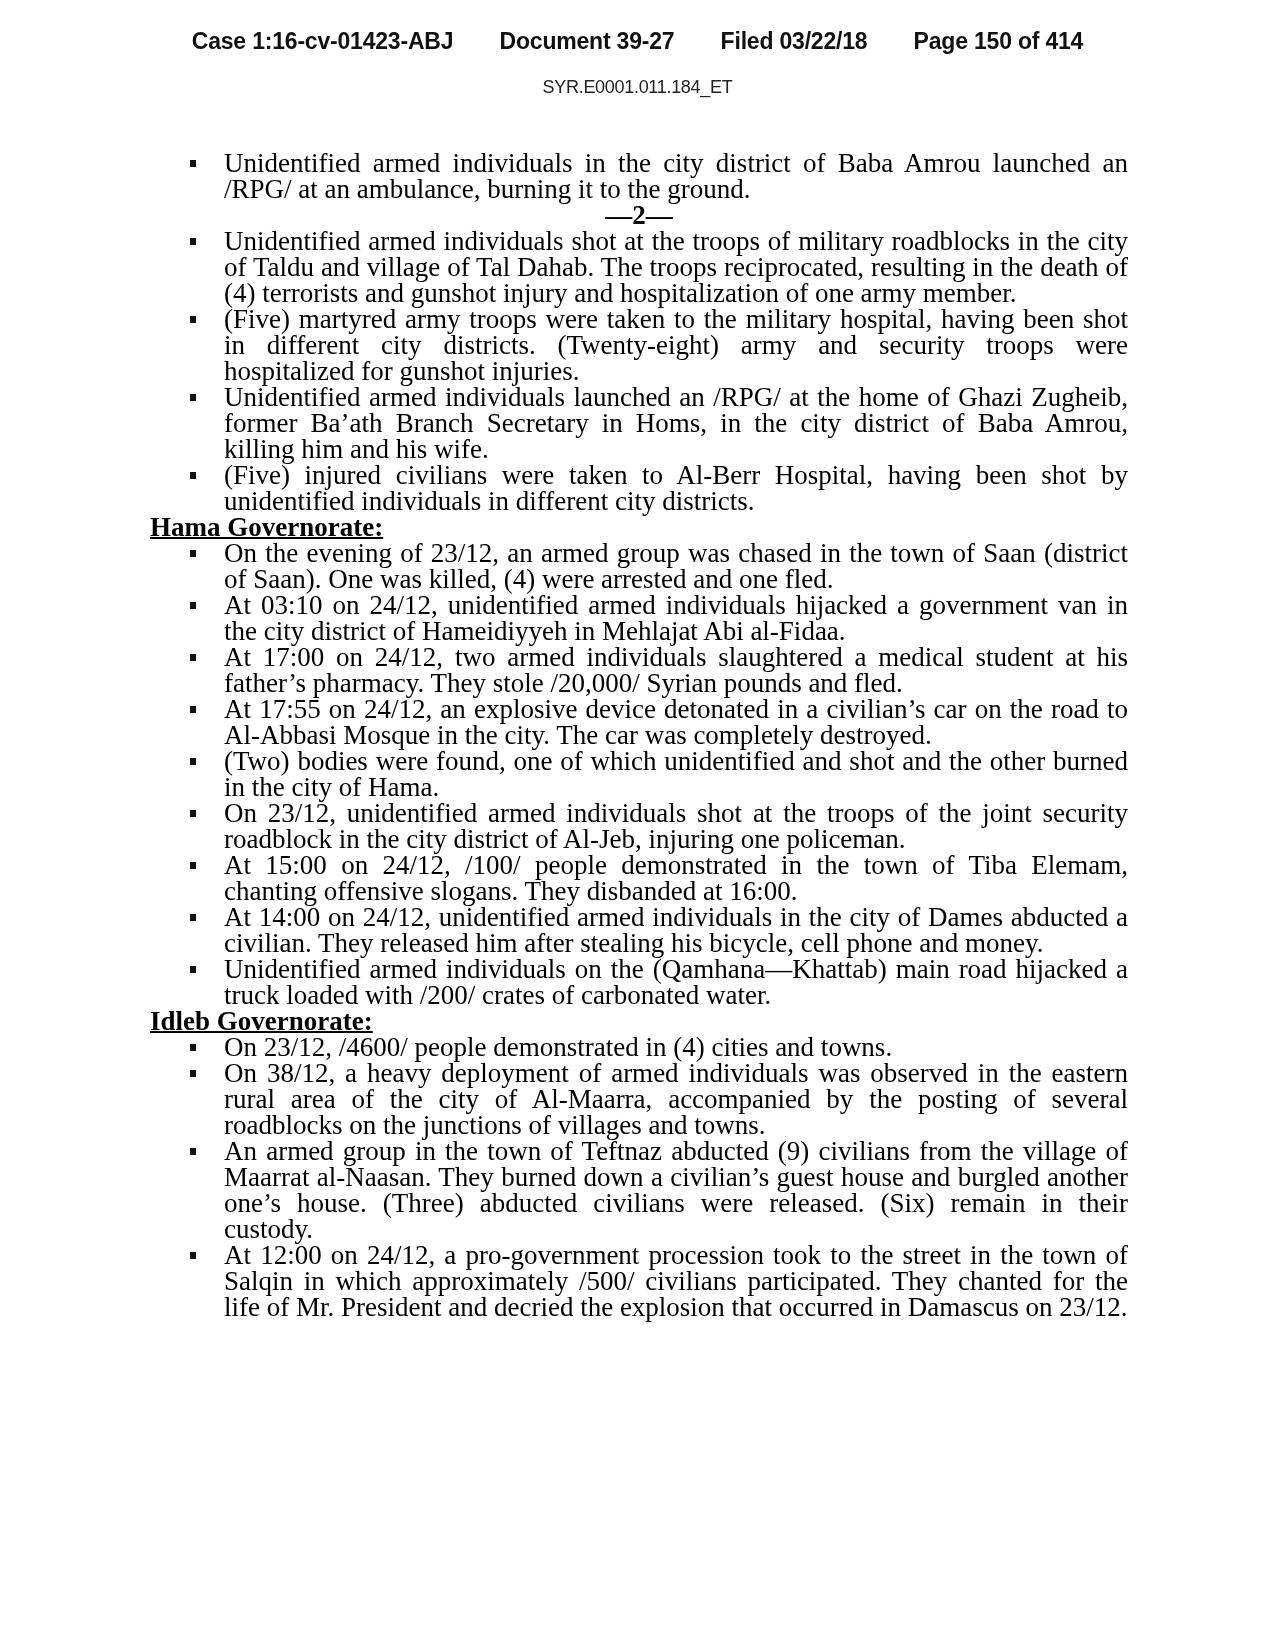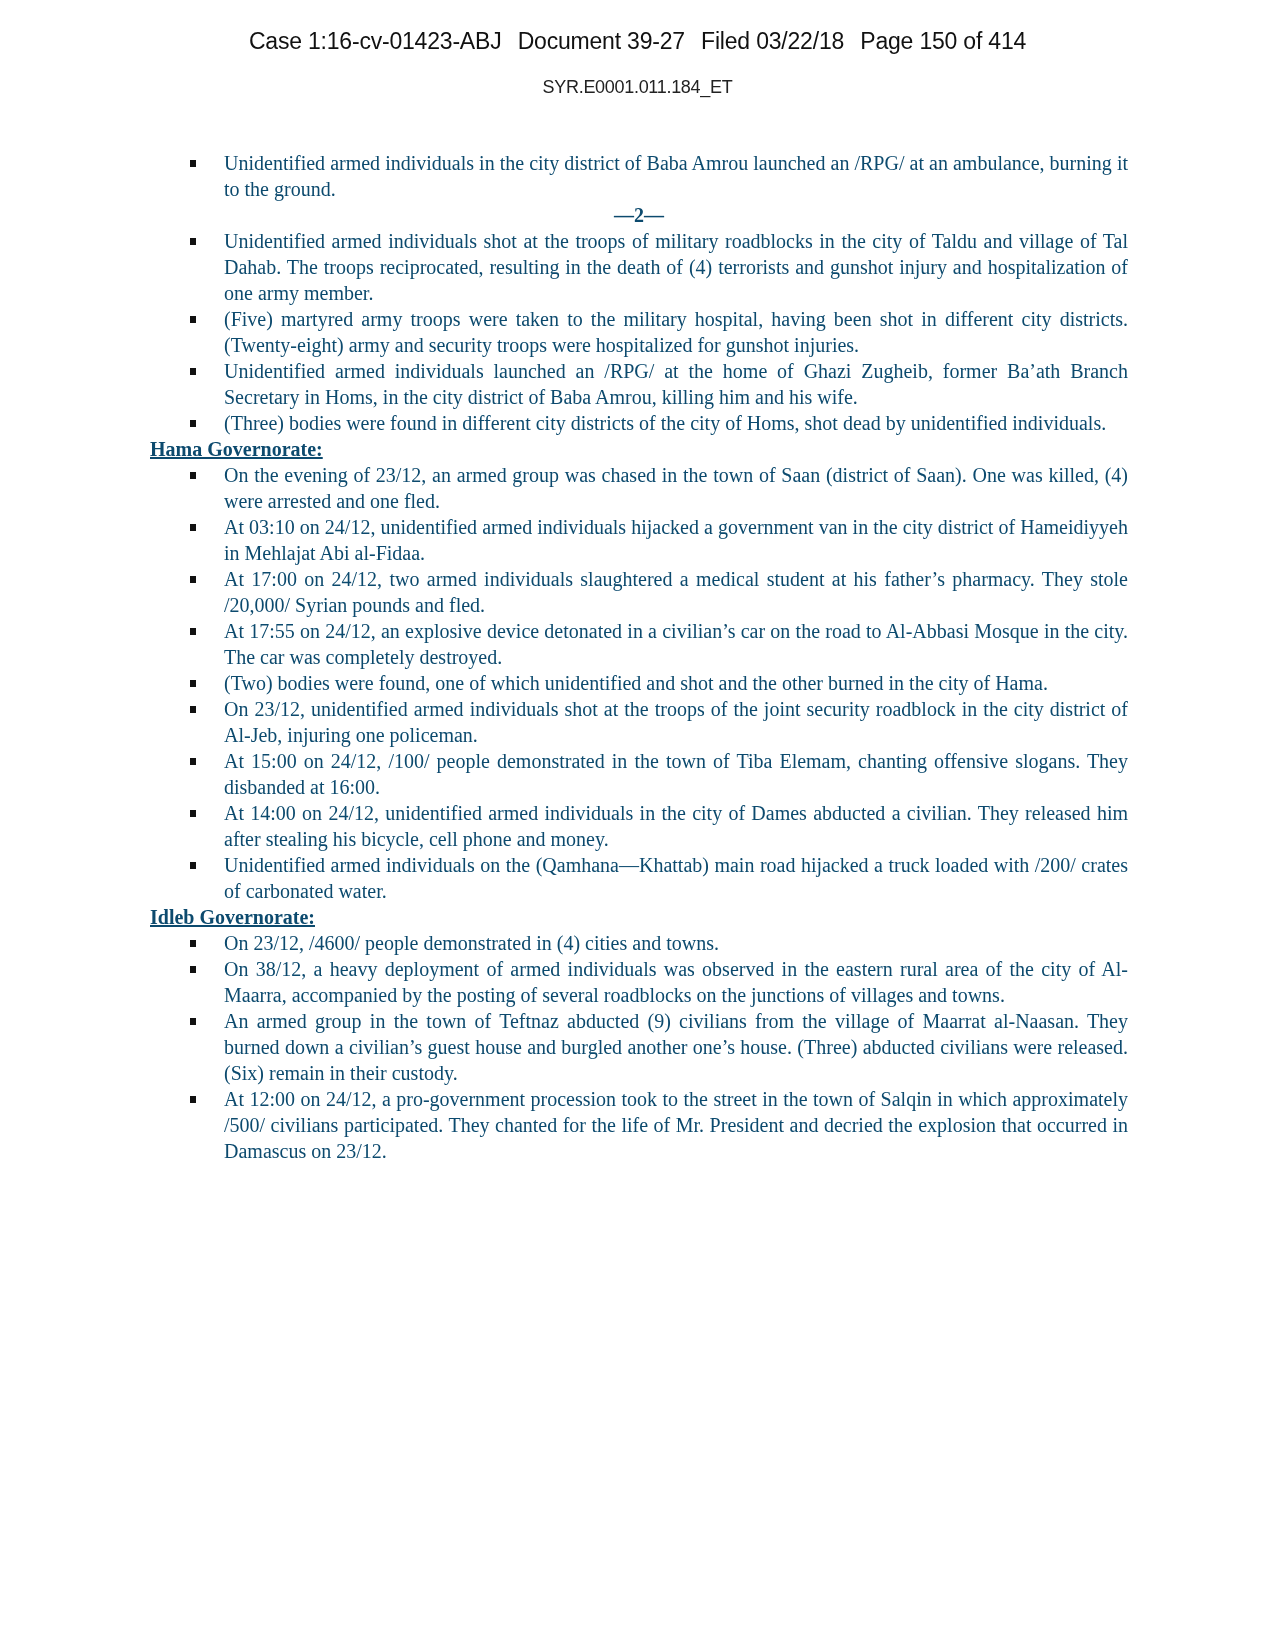--- a/index.html
+++ b/index.html
@@ -1,23 +1,23 @@
 <!DOCTYPE html>
 <html><head>
   <meta charset="utf-8">
   <style>
     html, body { margin: 0; padding: 0; background: #ffffff; }
     body { width: 1275px; height: 1650px; position: relative; overflow: hidden; color: #111; }
     .header { position: absolute; top: 28px; left: 0; width: 1275px; text-align: center;
       font-family: "Liberation Sans", sans-serif; font-size: 23px; color: #111; letter-spacing: -0.2px; }
-    .header span { margin: 0 5px; }
+    .header span { margin: 0 20px; font-weight: bold; }
     .bates { position: absolute; top: 77px; left: 0; width: 1275px; text-align: center;
       font-family: "Liberation Sans", sans-serif; font-size: 18px; color: #222; letter-spacing: -0.3px; }
     .body { position: absolute; top: 150px; left: 150px; width: 978px;
-      font-family: "Liberation Serif", serif; font-size: 20px; line-height: 26px; color: #0c4a6e; }
+      font-family: "Liberation Serif", serif; font-size: 27px; line-height: 26px; color: #000000; }
     ul { list-style: none; margin: 0; padding: 0; }
     li { position: relative; padding-left: 74px; text-align: justify; }
     li .bullet { position: absolute; left: 40px; top: 10px; width: 6px; height: 7px; background: #111; }
     .pagenum { text-align: center; font-weight: bold; }
     .section-heading { font-weight: bold; text-decoration: underline; text-decoration-thickness: 2px; }
   </style>
 </head>
 <body>
 
 <div class="header">
@@ -30,22 +30,21 @@
 
 <div class="body">
   <ul>
     <li><span class="bullet"></span><span>Unidentified armed individuals in the city district of Baba Amrou launched an /RPG/ at an ambulance, burning it to the ground.</span></li>
   </ul>
   <div class="pagenum">—2—</div>
   <ul>
     <li><span class="bullet"></span><span>Unidentified armed individuals shot at the troops of military roadblocks in the city of Taldu and village of Tal Dahab. The troops reciprocated, resulting in the death of (4) terrorists and gunshot injury and hospitalization of one army member.</span></li>
     <li><span class="bullet"></span><span>(Five) martyred army troops were taken to the military hospital, having been shot in different city districts. (Twenty-eight) army and security troops were hospitalized for gunshot injuries.</span></li>
     <li><span class="bullet"></span><span>Unidentified armed individuals launched an /RPG/ at the home of Ghazi Zugheib, former Ba’ath Branch Secretary in Homs, in the city district of Baba Amrou, killing him and his wife.</span></li>
-    <li><span class="bullet"></span></li>
-    <li><span class="bullet"></span><span>(Three) bodies were found in different city districts of the city of Homs, shot dead by unidentified individuals.</span></li>
+    <li><span class="bullet"></span><span>(Five) injured civilians were taken to Al-Berr Hospital, having been shot by unidentified individuals in different city districts.</span></li>
   </ul>
 
   <div class="section-heading">Hama Governorate:</div>
   <ul>
     <li><span class="bullet"></span><span>On the evening of 23/12, an armed group was chased in the town of Saan (district of Saan). One was killed, (4) were arrested and one fled.</span></li>
     <li><span class="bullet"></span><span>At 03:10 on 24/12, unidentified armed individuals hijacked a government van in the city district of Hameidiyyeh in Mehlajat Abi al-Fidaa.</span></li>
     <li><span class="bullet"></span><span>At 17:00 on 24/12, two armed individuals slaughtered a medical student at his father’s pharmacy. They stole /20,000/ Syrian pounds and fled.</span></li>
     <li><span class="bullet"></span><span>At 17:55 on 24/12, an explosive device detonated in a civilian’s car on the road to Al-Abbasi Mosque in the city. The car was completely destroyed.</span></li>
     <li><span class="bullet"></span><span>(Two) bodies were found, one of which unidentified and shot and the other burned in the city of Hama.</span></li>
     <li><span class="bullet"></span><span>On 23/12, unidentified armed individuals shot at the troops of the joint security roadblock in the city district of Al-Jeb, injuring one policeman.</span></li>

